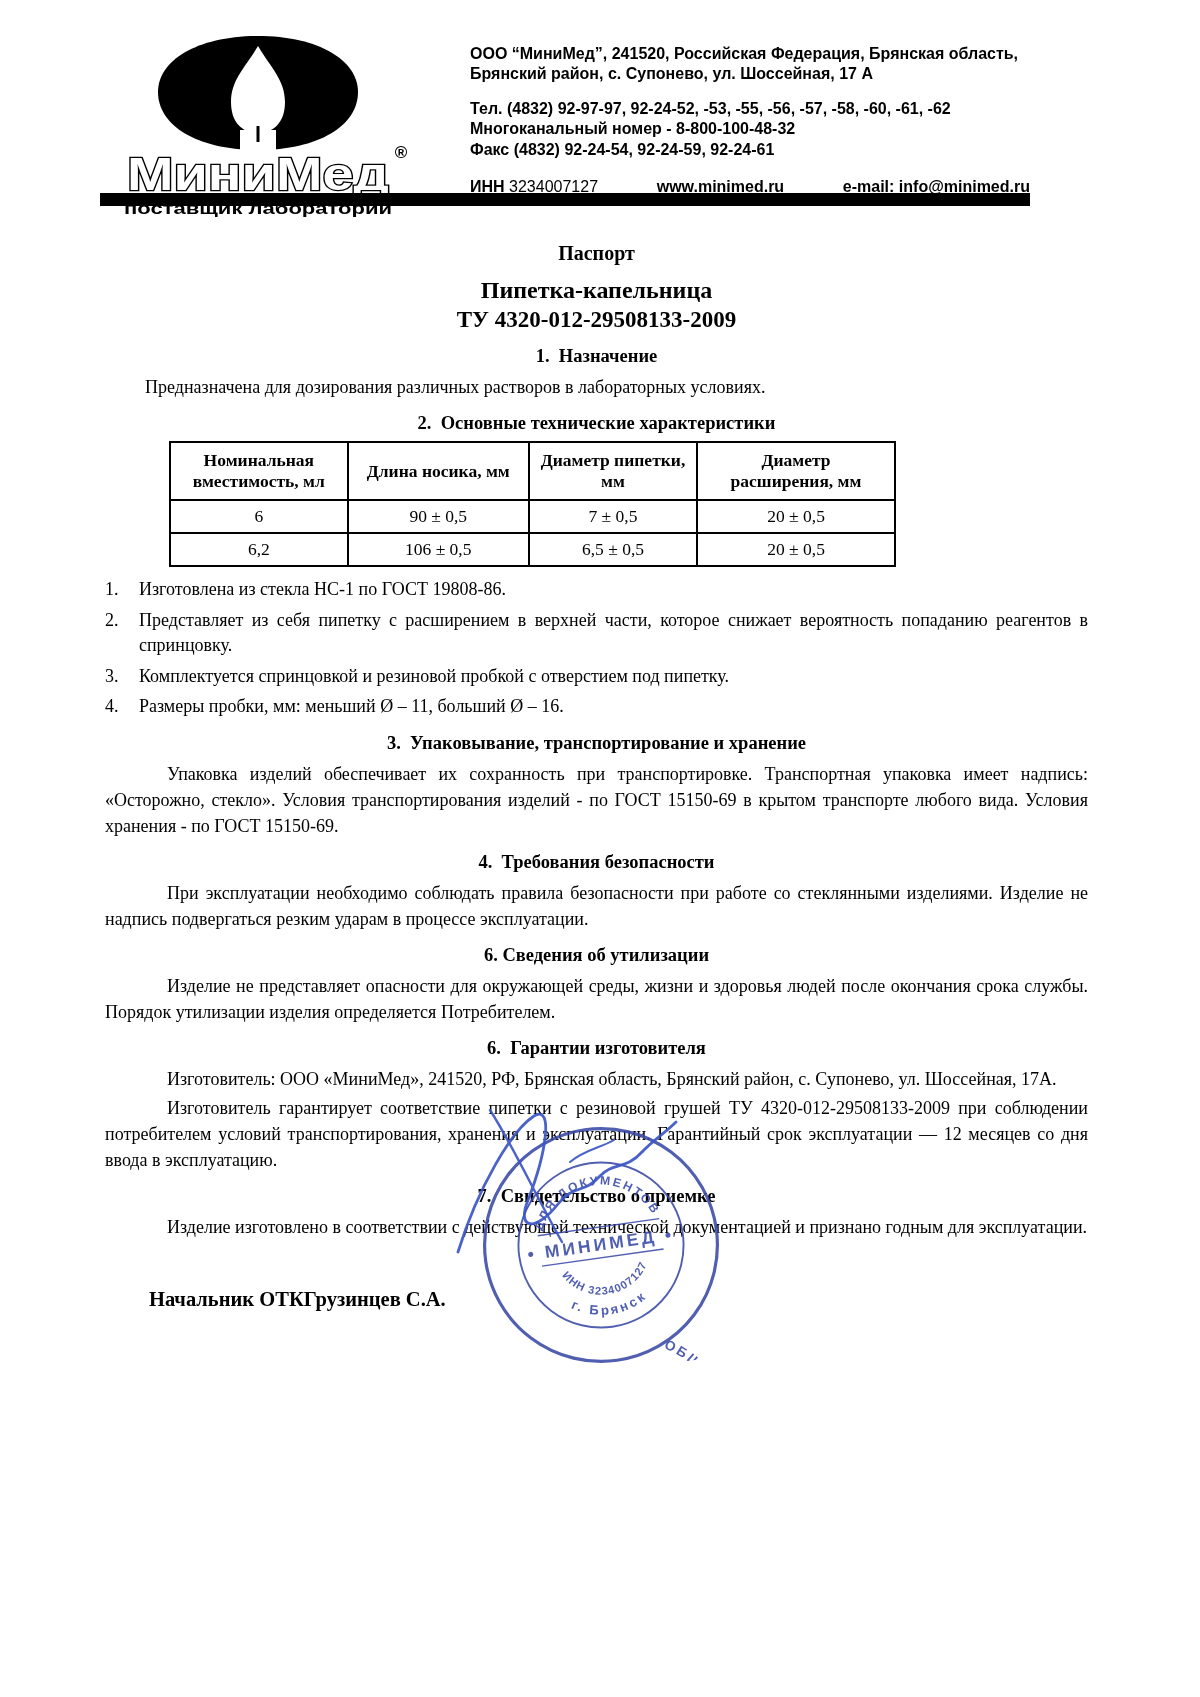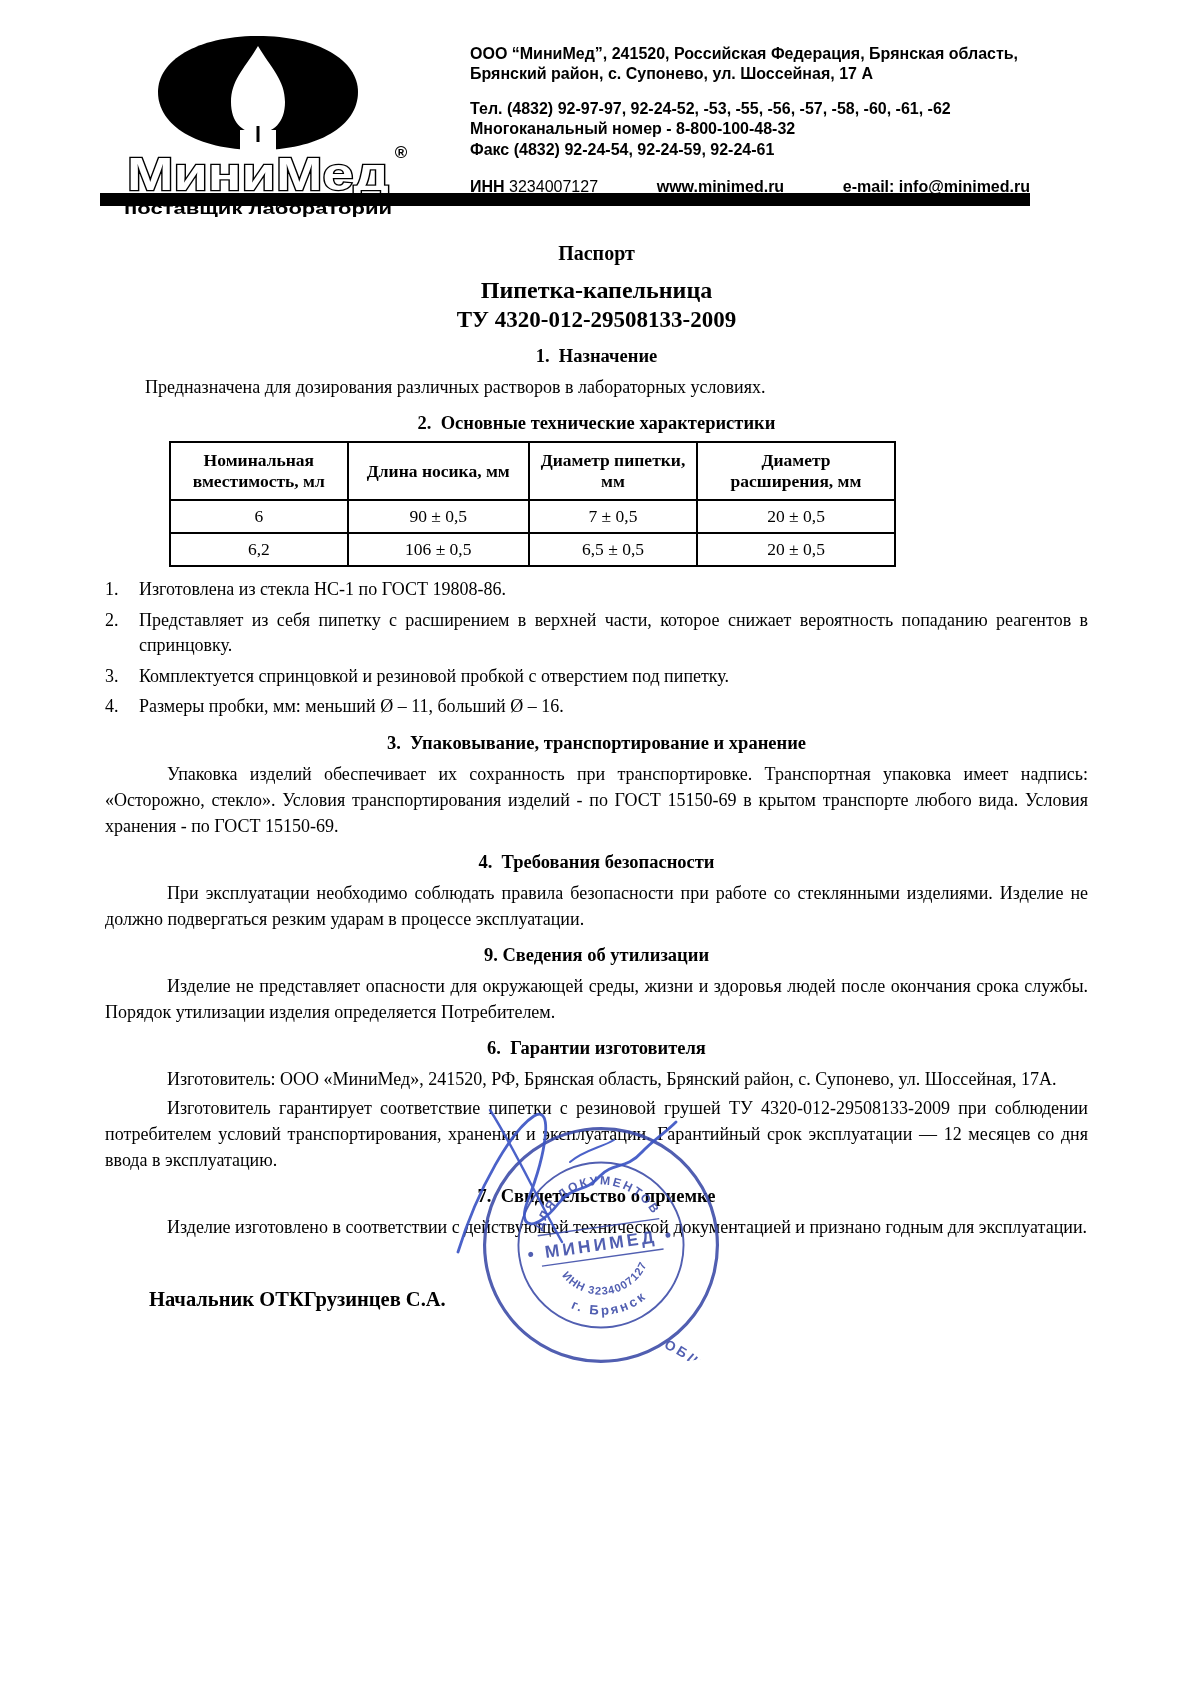--- a/index.html
+++ b/index.html
@@ -171,23 +171,23 @@
       <div class="li">
         <span class="li-num">4.</span>
         <span class="li-txt">Размеры пробки, мм: меньший Ø – 11, больший Ø – 16.</span>
       </div>
     </div>
 
     <div class="sec-h">3.  Упаковывание, транспортирование и хранение</div>
     <p class="body">Упаковка изделий обеспечивает их сохранность при транспортировке. Транспортная упаковка имеет надпись: «Осторожно, стекло». Условия транспортирования изделий - по ГОСТ 15150-69 в крытом транспорте любого вида. Условия хранения - по ГОСТ 15150-69.</p>
 
     <div class="sec-h">4.  Требования безопасности</div>
-    <p class="body">При эксплуатации необходимо соблюдать правила безопасности при работе со стеклянными изделиями. Изделие не должно подвергаться резким ударам в процессе эксплуатации.</p>
-
-    <div class="sec-h">9. Сведения об утилизации</div>
+    <p class="body">При эксплуатации необходимо соблюдать правила безопасности при работе со стеклянными изделиями. Изделие не надпись подвергаться резким ударам в процессе эксплуатации.</p>
+
+    <div class="sec-h">6. Сведения об утилизации</div>
     <p class="body">Изделие не представляет опасности для окружающей среды, жизни и здоровья людей после окончания срока службы. Порядок утилизации изделия определяется Потребителем.</p>
 
     <div class="sec-h">6.  Гарантии изготовителя</div>
     <p class="body">Изготовитель: ООО «МиниМед», 241520, РФ, Брянская область, Брянский район, с. Супонево, ул. Шоссейная, 17А.</p>
     <p class="body">Изготовитель гарантирует соответствие пипетки с резиновой грушей ТУ 4320-012-29508133-2009 при соблюдении потребителем условий транспортирования, хранения и эксплуатации. Гарантийный срок эксплуатации — 12 месяцев со дня ввода в эксплуатацию.</p>
 
     <div class="sec-h">7.  Свидетельство о приемке</div>
     <p class="body">Изделие изготовлено в соответствии с действующей технической документацией и признано годным для эксплуатации.</p>
 
     <div class="signoff">

